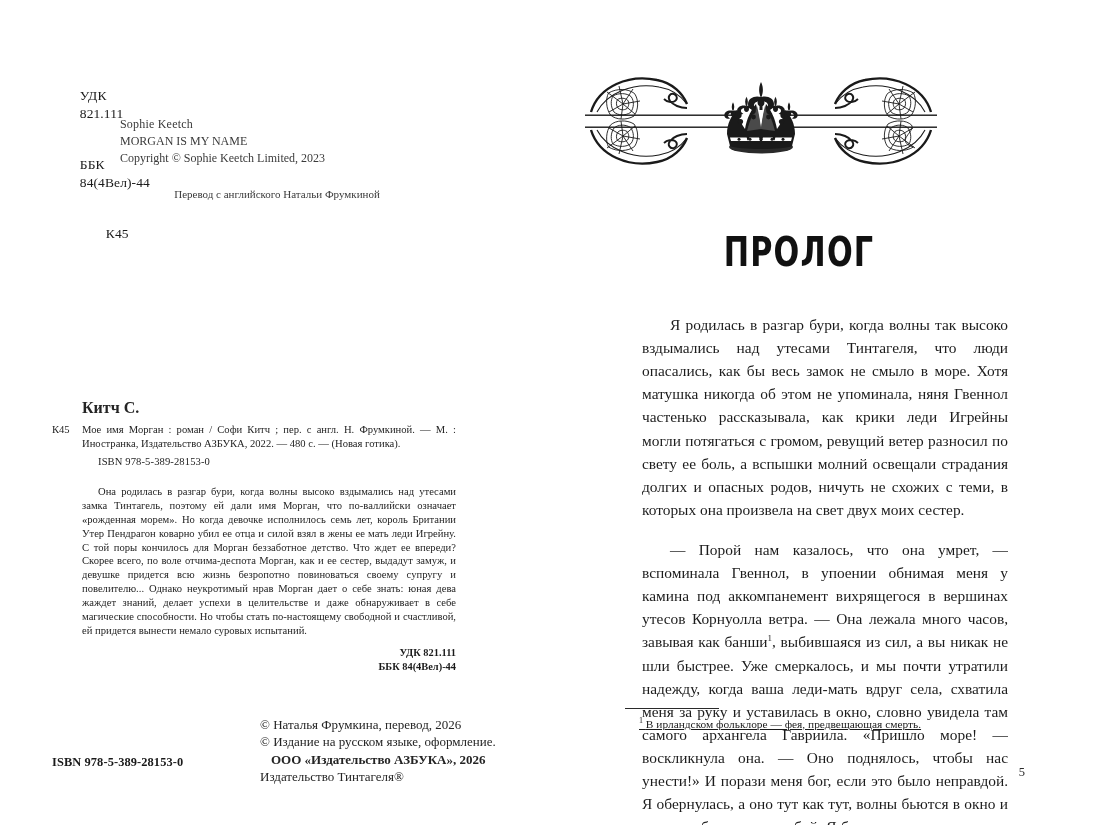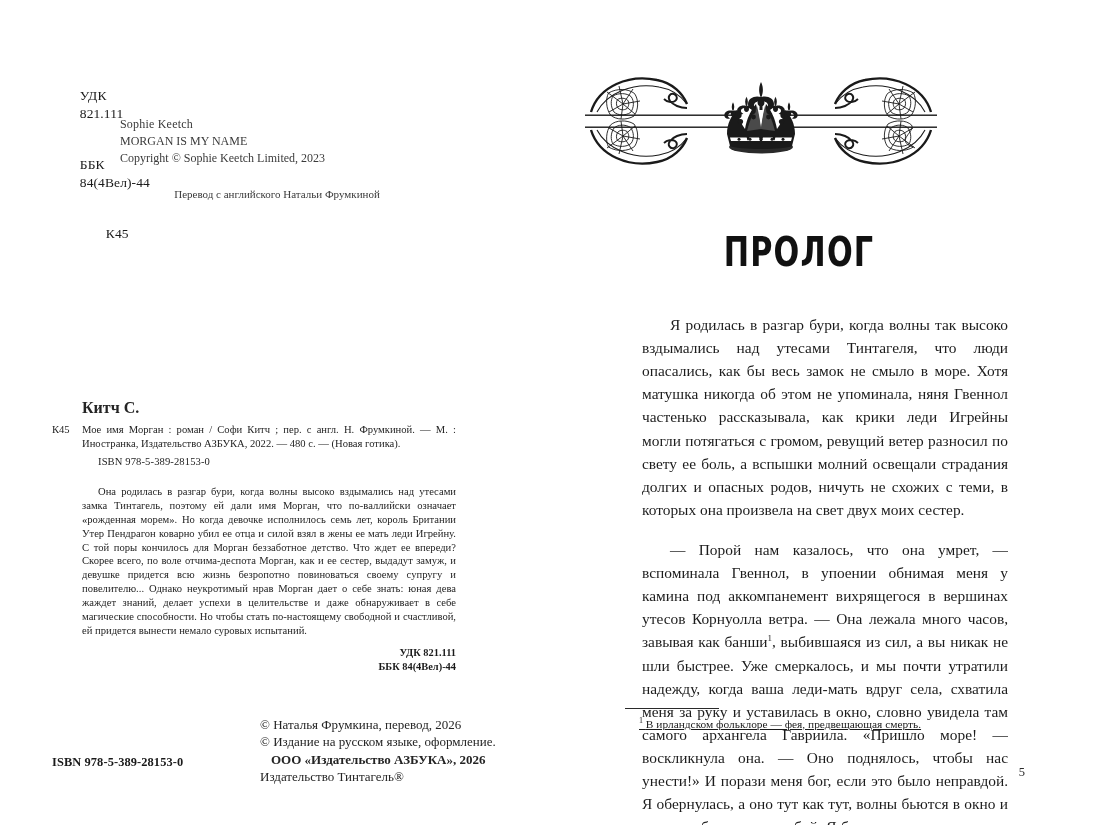--- a/index.html
+++ b/index.html
@@ -245,21 +245,21 @@
 
     <div class="udk-repeat">
       <div>УДК 821.111</div>
       <div>ББК 84(4Вел)-44</div>
     </div>
 
     <div class="copyright-block">
       <div>© Наталья Фрумкина, перевод, 2026</div>
       <div>© Издание на русском языке, оформление.</div>
       <div class="indent">ООО «Издательство АЗБУКА», 2026</div>
-      <div>Издательство Тинтагель®</div>
+      <div>Издательство Тинтагеля®</div>
     </div>
 
     <div class="isbn-main">ISBN 978-5-389-28153-0</div>
   </div>
 
   <div class="page page-right">
 
     <div class="ornament">
       <svg viewBox="0 0 368 110" width="368" height="110" aria-hidden="true">
         <g fill="#1a1a1a">

